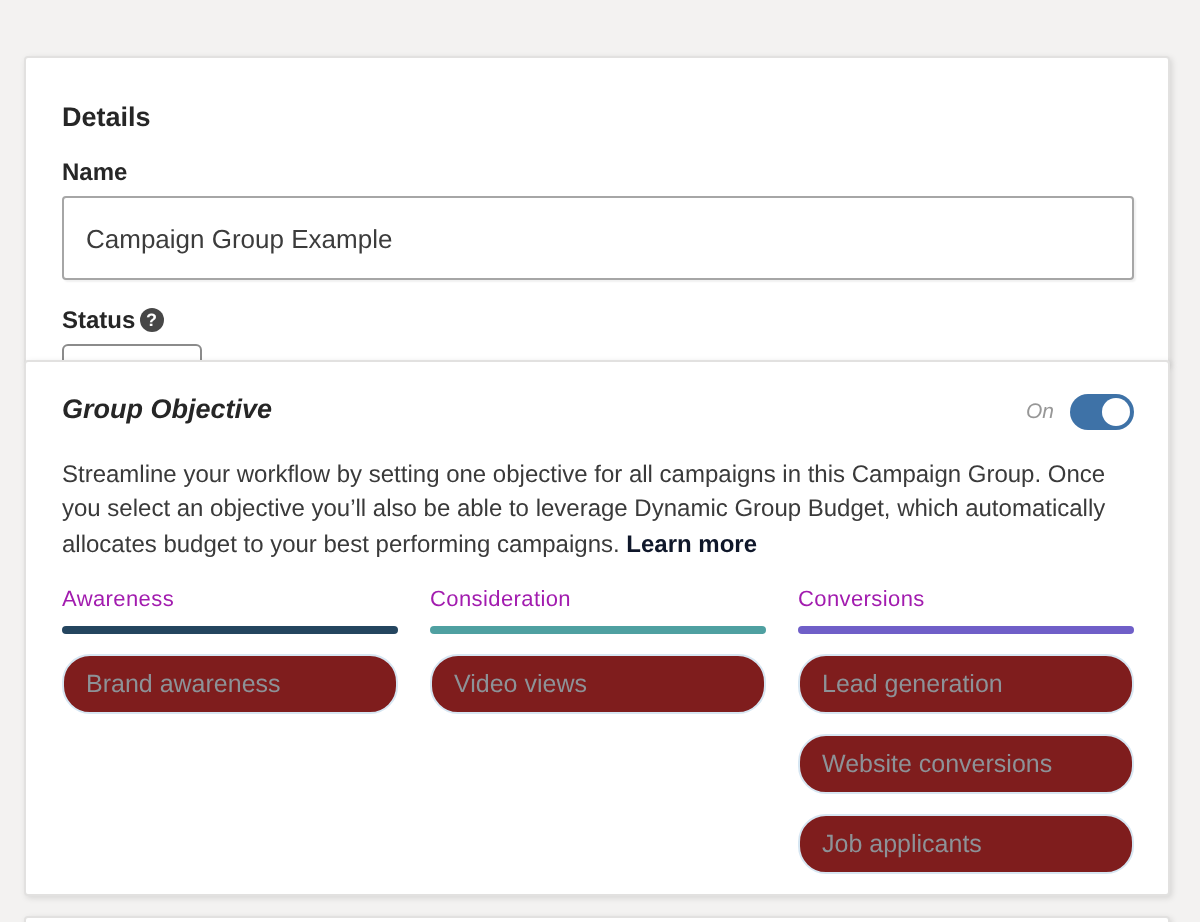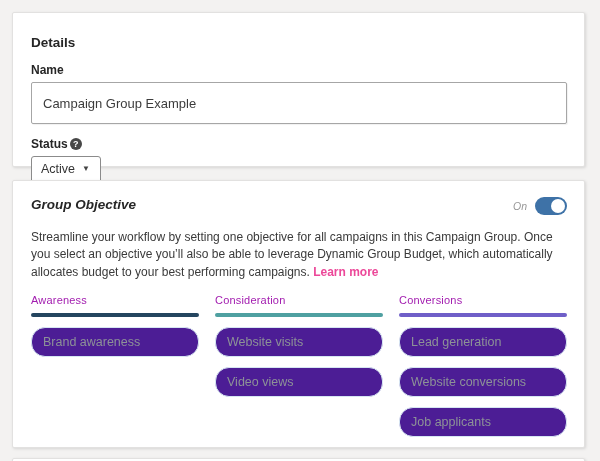--- a/index.html
+++ b/index.html
@@ -12,21 +12,21 @@
   }
   .card {
     position: absolute;
     left: 12px;
     width: 573px;
     background: #ffffff;
     border: 1px solid #e2e1e0;
     border-radius: 2px;
     box-shadow: 1px 1px 3px rgba(0,0,0,0.12);
   }
-  .card-details { top: 12px; height: 155px; padding: 22px 17px 0 18px; }
+  .card-details { top: 28px; height: 155px; padding: 22px 17px 0 18px; }
   .card-objective { top: 180px; height: 268px; padding: 16px 17px 0 18px; }
   .card-next { top: 458px; height: 12px; }
 
   .card-title {
     font-size: 13.5px;
     font-weight: 700;
     color: #262626;
   }
   .field-label {
     margin-top: 13px;
@@ -142,21 +142,21 @@
     border-radius: 2px;
     margin-top: 7px;
   }
   .option-btn {
     display: flex;
     align-items: center;
     width: 100%;
     height: 30px;
     margin-top: 10px;
     padding: 0 11px;
-    background: #4c1d95;
+    background: #7f1d1d;
     border: 1px solid #d6e6f2;
     border-radius: 14px;
     font-size: 12.5px;
     color: #8d9297;
     font-family: "Liberation Sans", sans-serif;
     text-align: left;
     cursor: pointer;
   }
 </style>
 </head>
@@ -184,35 +184,34 @@
     <div class="toggle-wrap">
       <span class="toggle-state-label">On</span>
       <button class="toggle" style="background: rgb(62, 114, 167);">
         <span class="toggle-knob"></span>
       </button>
     </div>
   </div>
 
   <p class="obj-desc">
     <span>Streamline your workflow by setting one objective for all campaigns in this Campaign Group. Once you select an objective you’ll also be able to leverage Dynamic Group Budget, which automatically allocates budget to your best performing campaigns.</span>
-    <a class="learn-more" style="color: #ec4899;">Learn more</a>
+    <a class="learn-more" style="color: #0f172a;">Learn more</a>
   </p>
 
   <div class="obj-columns">
 
     <div class="obj-col">
       <div class="col-header">Awareness</div>
       <div class="col-bar" style="background: rgb(36, 69, 95);"></div>
       <button class="option-btn">Brand awareness</button>
     </div>
 
     <div class="obj-col">
       <div class="col-header">Consideration</div>
       <div class="col-bar" style="background: rgb(79, 160, 161);"></div>
-      <button class="option-btn">Website visits</button>
       <button class="option-btn">Video views</button>
     </div>
 
     <div class="obj-col">
       <div class="col-header">Conversions</div>
       <div class="col-bar" style="background: rgb(111, 95, 200);"></div>
       <button class="option-btn">Lead generation</button>
       <button class="option-btn">Website conversions</button>
       <button class="option-btn">Job applicants</button>
     </div>

